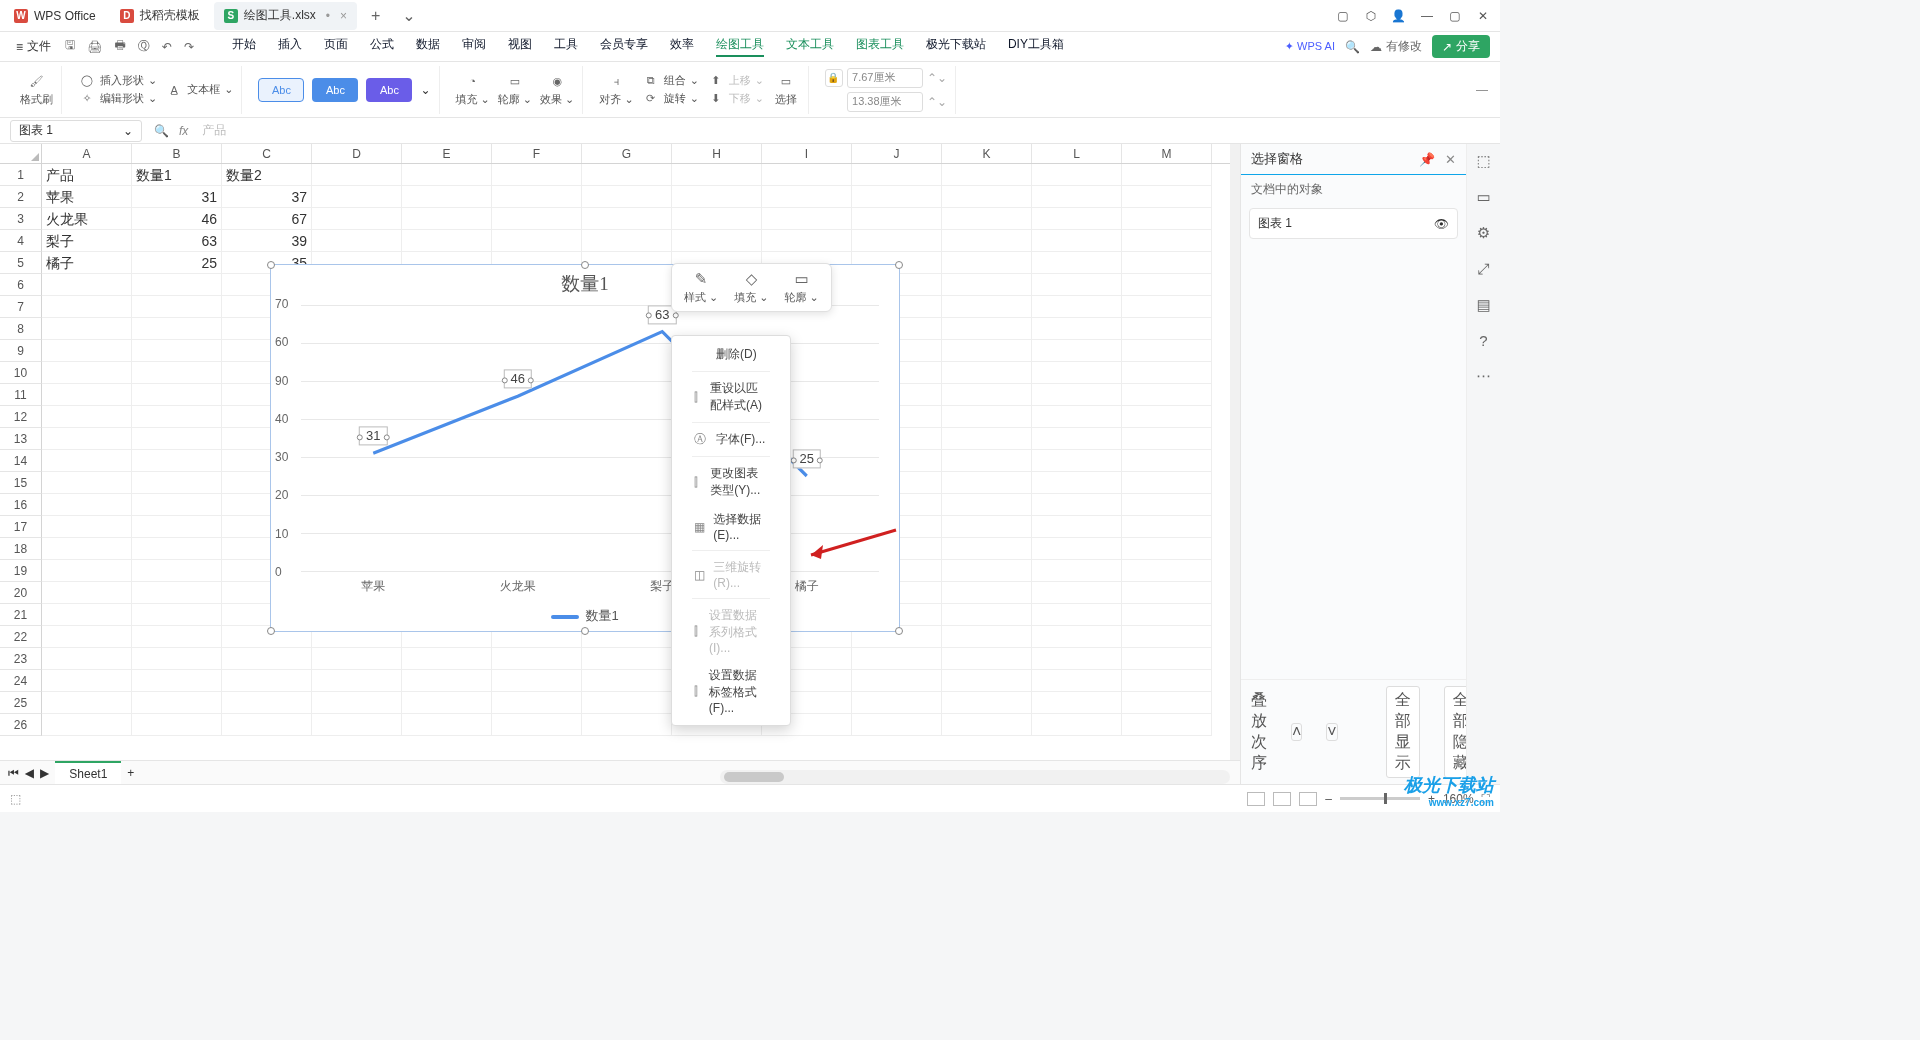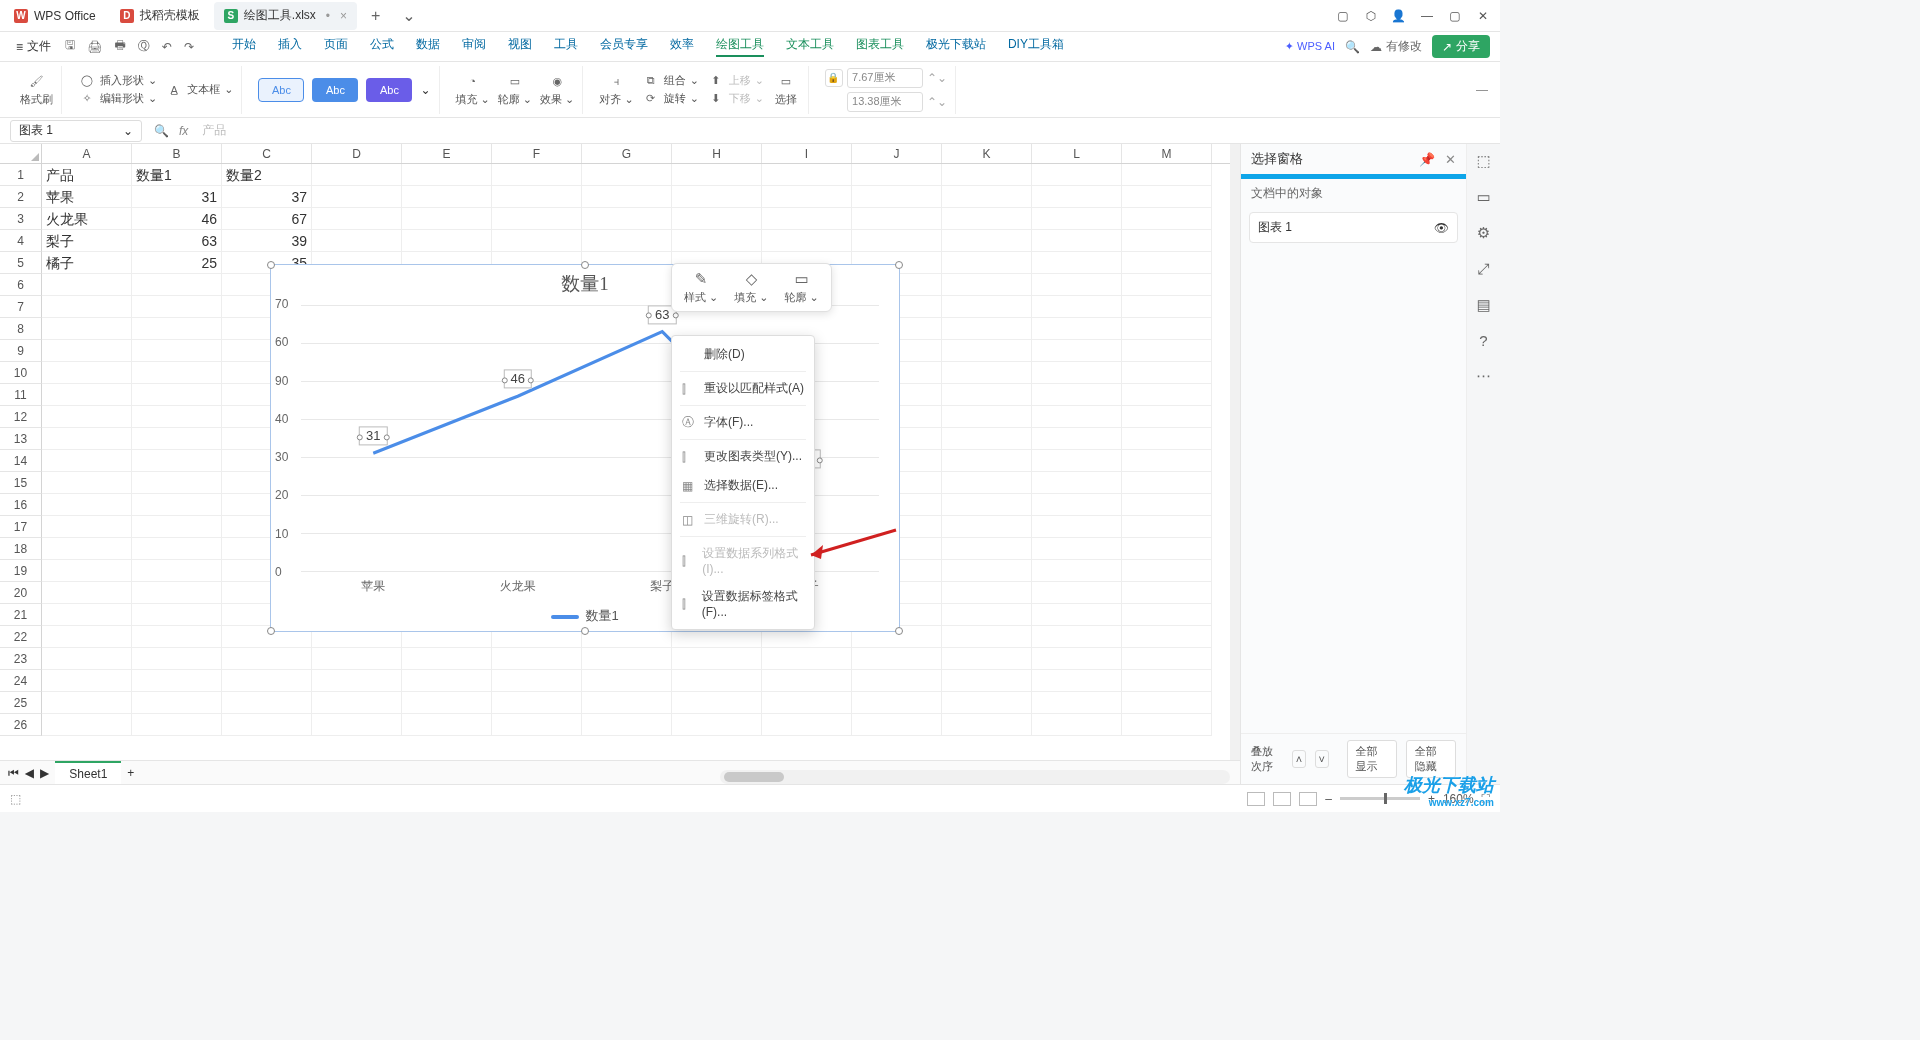--- a/index.html
+++ b/index.html
@@ -13,21 +13,21 @@
 .titlebar .close { margin-left:4px; color:#999; }
 .titlebar .plus { margin-left:6px; color:#666; font-size:16px; padding:4px 8px;}
 .titlebar .right { margin-left:auto; display:flex; align-items:center; gap:14px; padding-right:10px; color:#555; }
 .wctl{width:14px;height:14px;display:flex;align-items:center;justify-content:center}
 
 
 .menubar { height:30px; background:#fff; display:flex; align-items:center; padding:0 10px; gap:4px; border-bottom:1px solid #e5e5e5; }
 .menubar .filebtn { display:flex; align-items:center; gap:4px; padding:0 6px; }
 .menubar .smico { color:#666; padding:0 4px; }
 .menubar .tabs { display:flex; margin-left:30px; gap:22px; }
-.menubar .mtab { color:#0369a1; padding-bottom:2px; }
+.menubar .mtab { color:#0f172a; padding-bottom:2px; }
 .menubar .mtab.active { color:#1a8f5c; border-bottom:2px solid #1a8f5c; }
 .menubar .right { margin-left:auto; display:flex; align-items:center; gap:10px; }
 .menubar .ai { color:#4b5eff; font-size:11px; }
 .menubar .mod { display:flex; align-items:center; gap:4px; color:#666; }
 .menubar .share { background:#2ea563; color:#fff; border-radius:4px; padding:3px 10px; display:flex; align-items:center; gap:4px; }
 
 
 .ribbon { height:56px; background:#fff; display:flex; align-items:center; padding:4px 12px; gap:8px; border-bottom:1px solid #e5e5e5; }
 .rgrp { display:flex; align-items:center; gap:8px; padding:0 8px; height:48px; border-right:1px solid #eee;}
 .rgrp:last-child{border:none}
@@ -75,33 +75,33 @@
 .dlabel::before{left:-3px;top:40%}.dlabel::after{right:-3px;top:40%}
 .legend{position:absolute;bottom:6px;left:0;right:0;text-align:center;font-size:13px;color:#555;font-family:"SimSun"}
 .legend .swatch{display:inline-block;width:28px;height:4px;background:#4b8de8;border-radius:2px;vertical-align:middle;margin-right:6px}
 
 
 .minitb { position:absolute; top:0px; right:-120px; background:#fff; border:1px solid #e0e0e0; border-radius:6px; box-shadow:0 2px 8px rgba(0,0,0,.12); display:flex; padding:4px;}
 .minitb .mbtn{ display:flex; flex-direction:column; align-items:center; padding:2px 8px; font-size:11px; color:#555; gap:2px;}
 .minitb .mico{font-size:15px; color:#666}
 
 
-.ctxmenu { position:absolute; top:72px; right:-150px; width:144px; background:#fff; border:1px solid #ddd; border-radius:4px; box-shadow:0 4px 14px rgba(0,0,0,.18); padding:4px 0; font-size:12px;}
+.ctxmenu { position:absolute; top:72px; right:-150px; width:120px; background:#fff; border:1px solid #ddd; border-radius:4px; box-shadow:0 4px 14px rgba(0,0,0,.18); padding:4px 12px; font-size:12px;}
 .ctxmenu .mi { display:flex; align-items:center; gap:8px; padding:6px 10px; color:#444;}
 .ctxmenu .mi.disabled{color:#bbb}
 .ctxmenu .mi .mico{width:14px;color:#888;font-size:12px}
 .ctxmenu .sep{height:1px;background:#eee;margin:2px 8px}
 
 
 .selpane { width:226px; background:#fafbfc; border-left:1px solid #e5e5e5; display:flex; flex-direction:column;}
-.selpane .hd { display:flex; align-items:center; justify-content:space-between; padding:6px 10px; font-size:13px; border-bottom:5px solid #0ea5e9;}
+.selpane .hd { display:flex; align-items:center; justify-content:space-between; padding:6px 10px; font-size:13px; border-bottom:1px solid #0ea5e9;}
 .selpane .hd .ic{display:flex;gap:10px;color:#888}
 .selpane .sub { padding:6px 10px; font-size:12px; color:#666;}
 .selpane .item { margin:4px 8px; padding:6px 8px; background:#fff; border:1px solid #e5e5e5; border-radius:4px; display:flex; justify-content:space-between; align-items:center;}
-.selpane .ft { margin-top:auto; padding:6px 10px; display:flex; align-items:center; gap:9px; font-size:11px; color:#555; border-top:1px solid #eee;}
+.selpane .ft { margin-top:auto; padding:6px 10px; display:flex; align-items:center; gap:24px; font-size:16px; color:#555; border-top:1px solid #eee;}
 .selpane .ft .btn{border:1px solid #ddd;border-radius:3px;padding:3px 8px;background:#fff}
 .selpane .ft .sq{width:18px;height:18px;border:1px solid #ddd;border-radius:3px;display:flex;align-items:center;justify-content:center}
 
 
 .rstrip{width:34px;background:#f5f6f7;display:flex;flex-direction:column;align-items:center;padding-top:8px;gap:18px;color:#666;font-size:15px;border-left:1px solid #eee}
 
 
 .statusbar { position:absolute; bottom:0; left:0; right:0; height:28px; background:#fff; border-top:1px solid #e5e5e5; display:flex; align-items:center; font-size:12px;}
 .sheettab { display:flex; align-items:center; gap:6px; padding:0 8px;}
 .sheettab .stab { padding:4px 14px; border-top:2px solid #2ea563; background:#fff;}

